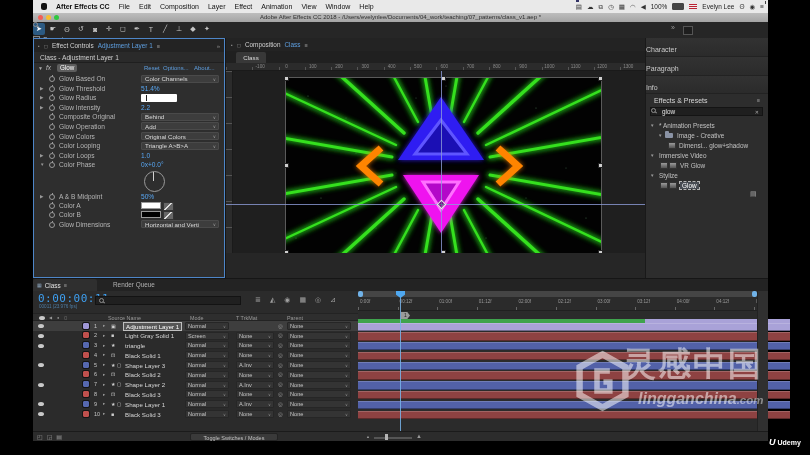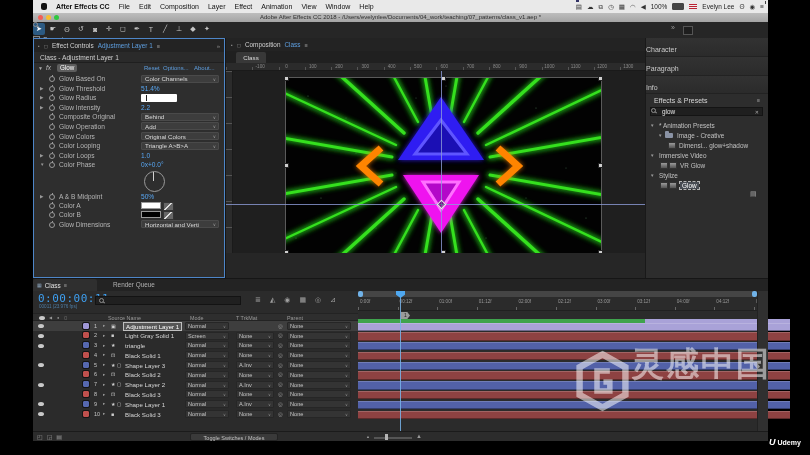--- a/index.html
+++ b/index.html
@@ -186,21 +186,21 @@
   .tb-icons{left:4px;top:1px;gap:4px;}
   .tb-icons span{position:static;font-size:6px;color:#9a9a9a;}
   .toggle-btn{left:157px;top:0.5px;width:88px;height:8px;background:#3a3a3a;border:1px solid #232323;border-radius:2px;
       font-size:5.5px;color:#c3c3c3;text-align:center;line-height:8px;box-sizing:border-box;}
   .zs-sm{left:333px;top:2px;font-size:4px;color:#9a9a9a;}
   .zs-track{left:341px;top:4.5px;width:38px;height:2px;background:#555;}
   .zs-knob{left:352px;top:2px;width:3px;height:6px;background:#b5b5b5;}
   .zs-lg{left:383px;top:0.5px;font-size:6px;color:#9a9a9a;}
   
   .cnwm{left:575px;top:348px;width:220px;height:80px;opacity:.52;color:#fff;}
-  .cnwm .zh{left:56px;top:-6px;font-size:33px;font-weight:bold;letter-spacing:2px;white-space:nowrap;}
+  .cnwm .zh{left:48px;top:-6px;font-size:33px;font-weight:bold;letter-spacing:2px;white-space:nowrap;}
   .cnwm .site{left:63px;top:42px;font-size:16px;font-weight:bold;font-style:italic;white-space:nowrap;}
   .cnwm .site em{font-size:11.5px;font-style:italic;opacity:.85;}
   .udemy{left:769px;top:437px;display:flex;align-items:center;gap:2px;color:#fff;}
   .udemy .u{position:static;font-size:9px;font-weight:bold;font-style:italic;}
   .udemy .t{position:static;font-size:7px;font-weight:bold;}
 </style>
 </head>
 <body>
 
 <div class="stage">
@@ -911,19 +911,20 @@
       <span class="a zs-lg">▲</span>
     </div>
   </div>
 
   <div class="a cnwm">
     <svg class="a" style="left:0;top:2px" width="55" height="62" viewBox="0 0 60 66">
       <polygon points="30,4 55,18 55,48 30,62 5,48 5,18" fill="none" stroke="#fff" stroke-width="7"></polygon>
       <path d="M38,22 24,22 24,44 38,44 38,34 31,34" fill="none" stroke="#fff" stroke-width="6"></path>
     </svg>
     <div class="a zh">灵感中国</div>
+    <div class="a site"><span>lingganchina</span><em>.com</em></div>
   </div>
   <div class="a udemy">
     <span class="u">U</span>
     <span class="t">Udemy</span>
   </div>
 
 </div>
 
 </body></html>

